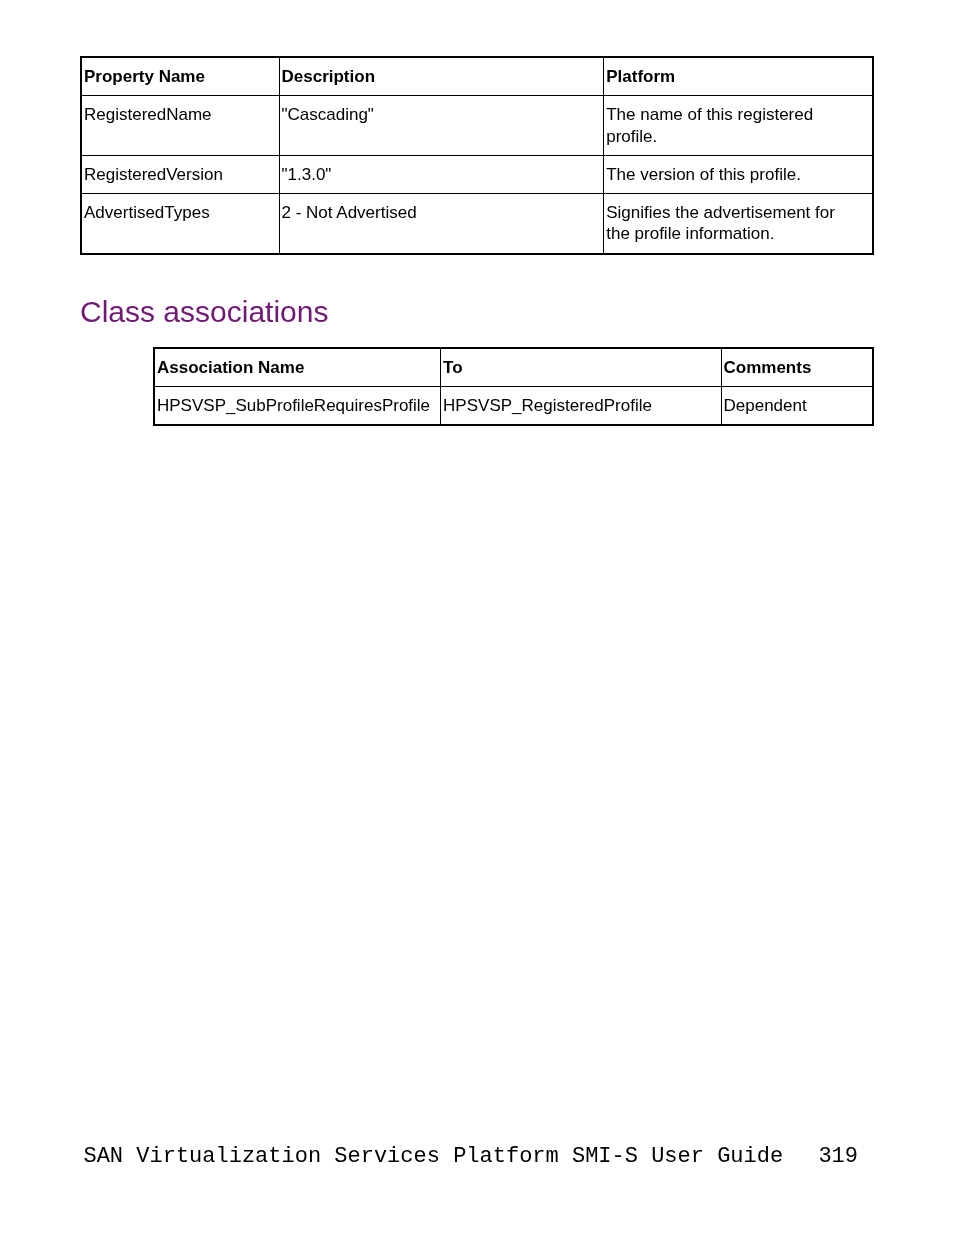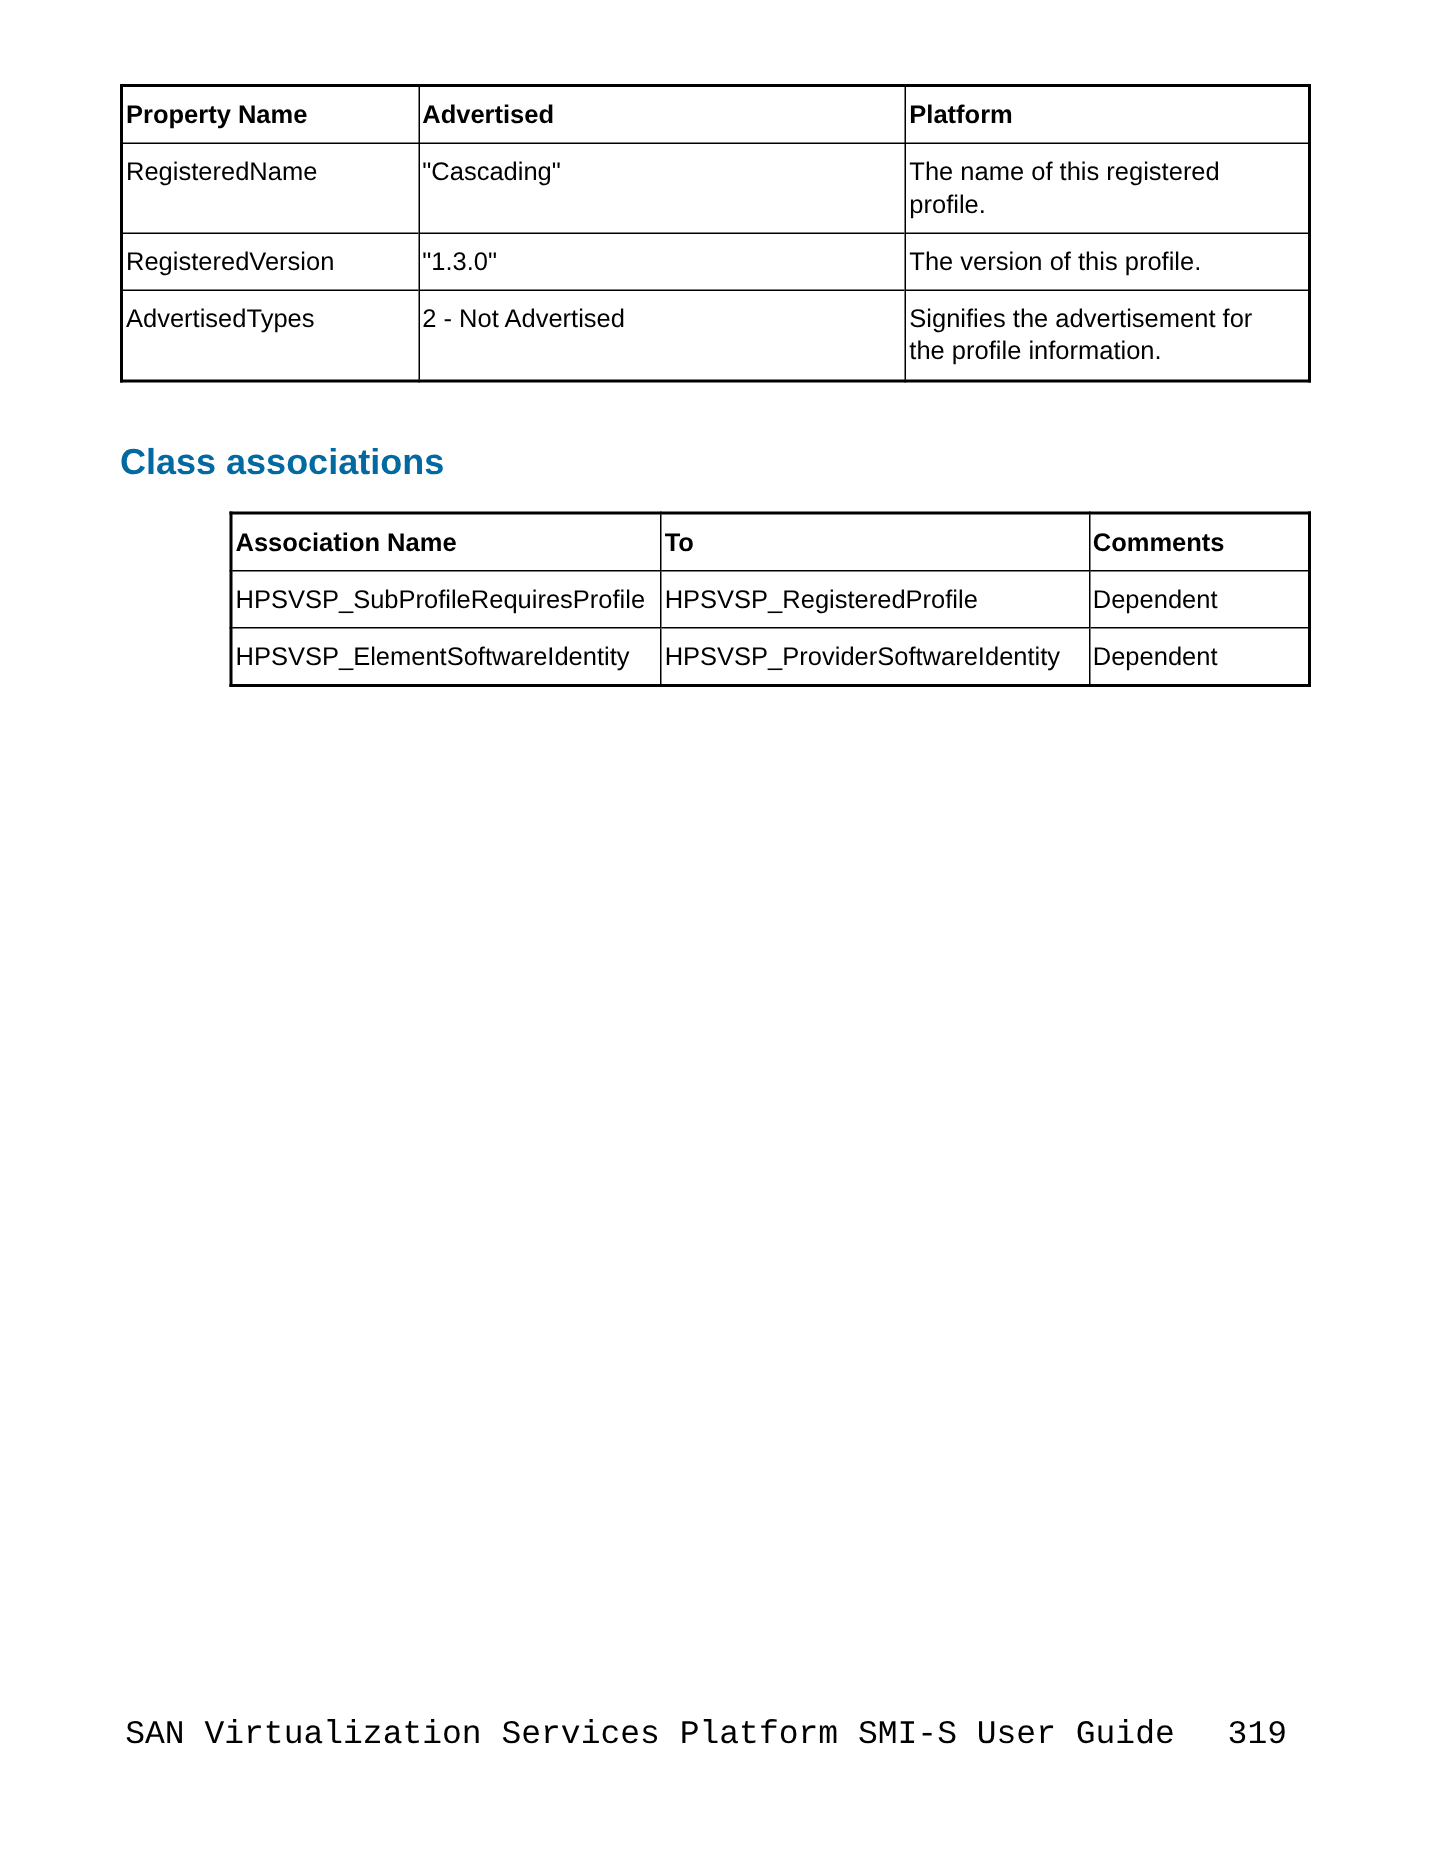--- a/index.html
+++ b/index.html
@@ -49,23 +49,23 @@
   .t1 col.c1 { width: 25%; }
   .t1 col.c2 { width: 41%; }
   .t1 col.c3 { width: 34%; }
 
   .t2-wrap { padding-left: 73px; }
   .t2 col.c1 { width: 38%; }
   .t2 col.c2 { width: 40%; }
   .t2 col.c3 { width: 22%; }
 
   .section-heading {
-    color: #0369a1;
-    font-size: 24px;
-    font-weight: 700;
+    color: #701a75;
+    font-size: 30px;
+    font-weight: 400;
     margin: 8px 0 18px 0;
     font-family: "Arial Narrow", "Helvetica Neue", Helvetica, Arial, sans-serif;
     font-stretch: condensed;
   }
 
   .footer {
     position: absolute;
     bottom: 66px;
     right: 96px;
     font-size: 22px;
@@ -81,21 +81,21 @@
 
   <table class="t1">
     <colgroup>
         <col class="c1">
         <col class="c2">
         <col class="c3">
       </colgroup>
     <thead>
       <tr>
         <th>Property Name</th>
-        <th>Advertised</th>
+        <th>Description</th>
         <th>Platform</th>
       </tr>
     </thead>
     <tbody>
       <tr>
         <td>RegisteredName</td>
         <td>"Cascading"</td>
         <td>The name of this registered profile.</td>
       </tr>
       <tr>
@@ -126,25 +126,20 @@
           <th>To</th>
           <th>Comments</th>
         </tr>
       </thead>
       <tbody>
         <tr>
           <td>HPSVSP_SubProfileRequiresProfile</td>
           <td>HPSVSP_RegisteredProfile</td>
           <td>Dependent</td>
         </tr>
-        <tr>
-          <td>HPSVSP_ElementSoftwareIdentity</td>
-          <td>HPSVSP_ProviderSoftwareIdentity</td>
-          <td>Dependent</td>
-        </tr>
       </tbody>
     </table>
   </div>
 
 </div>
 
 <div class="footer">
   <span>SAN Virtualization Services Platform SMI-S User Guide</span>
   <span class="pn">319</span>
 </div>

